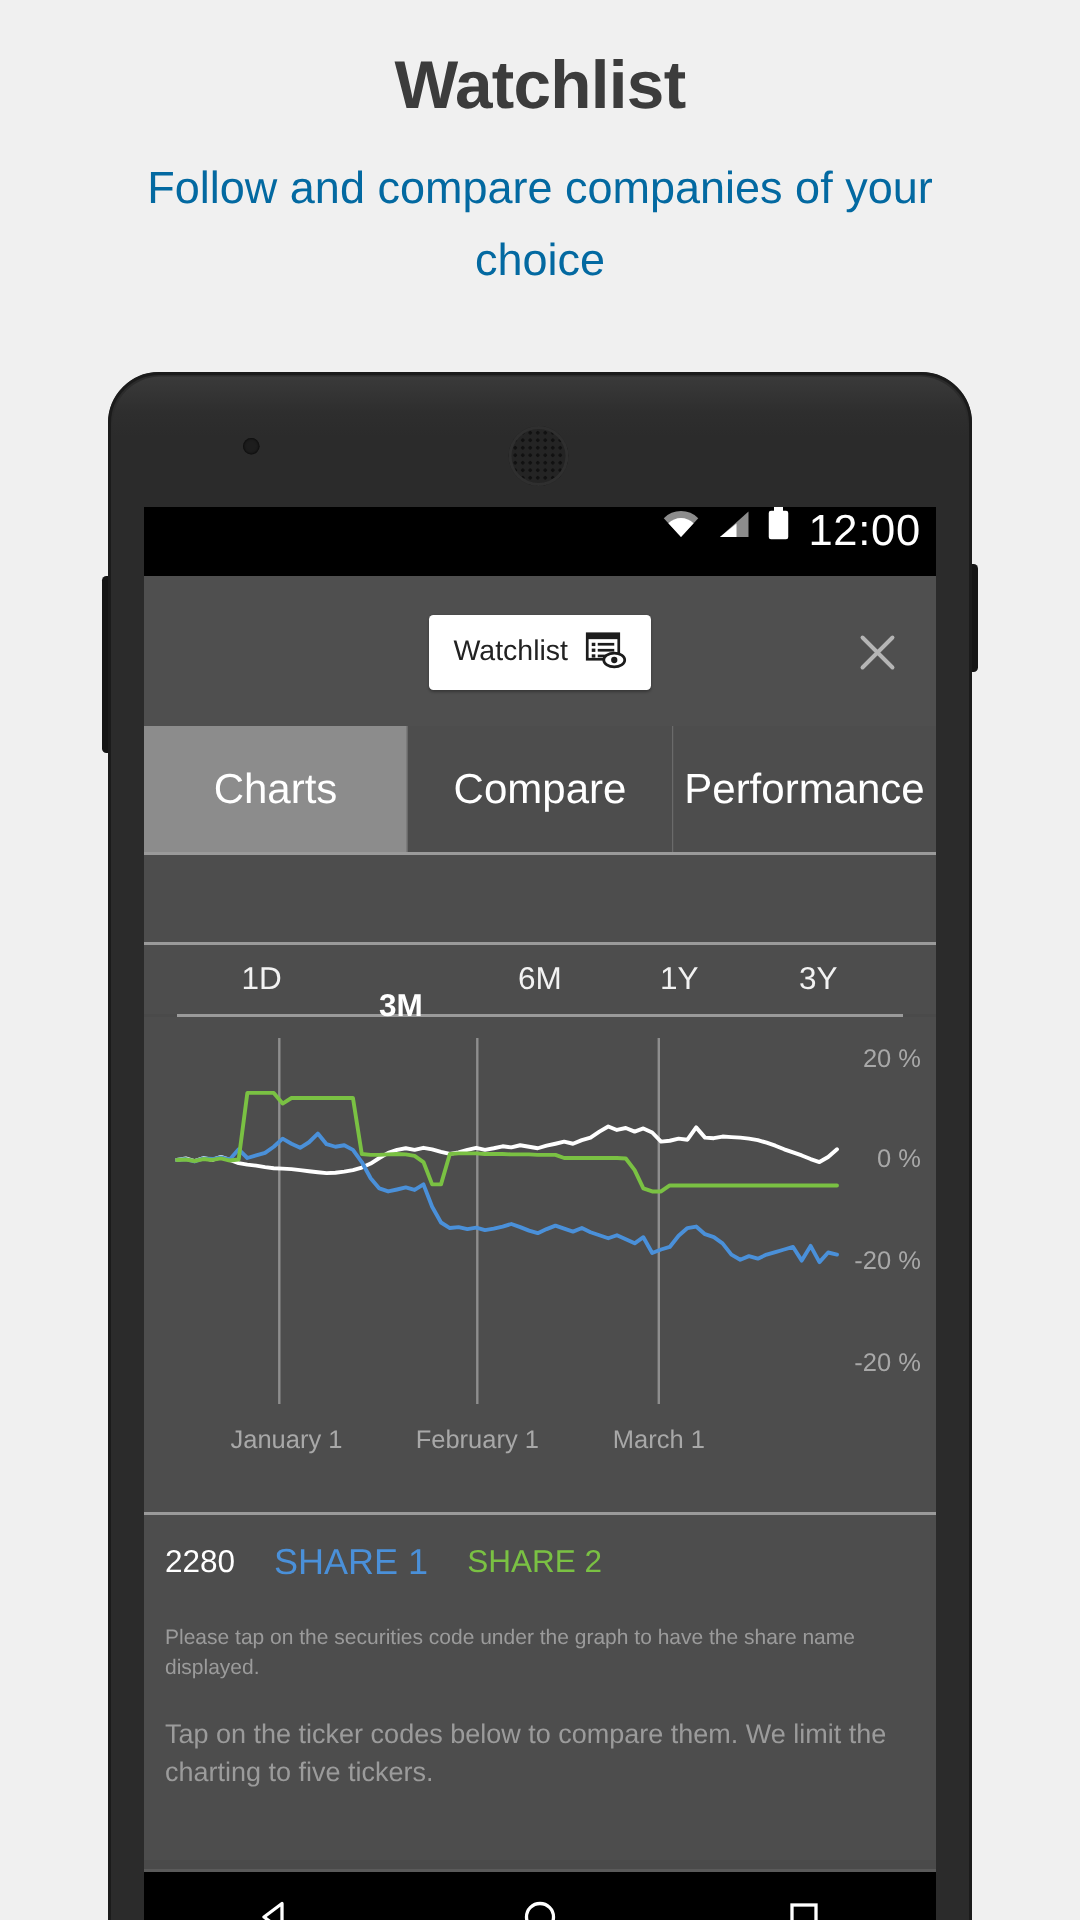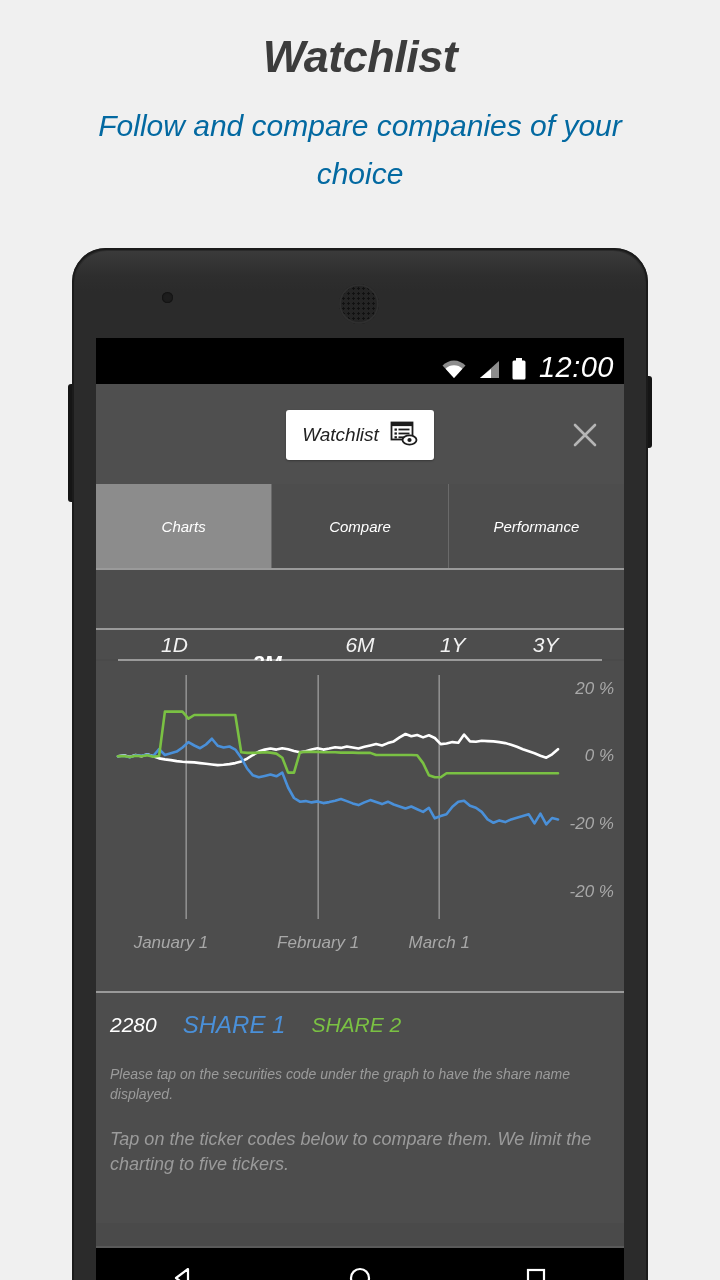--- a/index.html
+++ b/index.html
@@ -2,21 +2,21 @@
 <html><head>
 <meta charset="utf-8">
 <style>
   html,body{margin:0;padding:0;}
   body{
     width:720px;height:1280px;overflow:hidden;
     background:#f0f0f0;
     font-family:"Liberation Sans","DejaVu Sans",sans-serif;
     -webkit-font-smoothing:antialiased;
   }
-  .page{position:relative;width:720px;height:1280px;font-style:italic;}
+  .page{position:relative;width:720px;height:1280px;}
 
   
   .promo{position:absolute;left:0;top:0;width:720px;text-align:center;}
   .promo-title{
     font-size:45px;font-weight:700;color:#3c3c3c;letter-spacing:-0.5px;
     margin-top:32px;line-height:1.1;
   }
   .promo-sub{
     font-size:30px;font-weight:400;color:#0369a1;line-height:1.62;
     margin-top:20px;padding:0 60px;
@@ -65,21 +65,21 @@
 
   
   .screen{
     position:absolute;left:24px;top:90px;width:528px;height:910px;
     background:#4a4a4a;overflow:hidden;
   }
 
   
   .statusbar{
     position:relative;height:46px;background:#000;
-    display:flex;align-items:flex-end;justify-content:flex-end;
+    display:flex;align-items:flex-start;justify-content:flex-end;
     padding-right:10px;box-sizing:border-box;
   }
   .sb-icons{display:flex;align-items:center;gap:10px;}
   .sb-time{color:#fff;font-size:29px;font-weight:400;margin-left:12px;letter-spacing:0.5px;}
 
   
   .appbar{
     position:relative;height:100px;background:#4f4f4f;
   }
   .badge{
@@ -91,33 +91,33 @@
   .badge-text{color:#222;font-size:19px;}
   .close-x{
     position:absolute;right:22px;top:34px;width:34px;height:34px;
     display:flex;align-items:center;justify-content:center;
   }
 
   
   .tabs{display:flex;height:84px;background:#4f4f4f;}
   .tab{
     flex:1;display:flex;align-items:center;justify-content:center;
-    color:#fff;font-size:15px;background:#4d4d4d;
+    color:#fff;font-size:28px;background:#4d4d4d;
     border-right:1px solid #6a6a6a;box-sizing:border-box;
   }
   .tab:last-child{border-right:none;}
   .tab.active{background:#8c8c8c;}
   .tabs-underline{height:2px;background:#9a9a9a;}
 
   
   .strip{height:58px;background:#4d4d4d;border-bottom:2px solid #9a9a9a;}
 
   
   .ranges{
-    display:flex;height:29px;align-items:center;background:#4d4d4d;
+    display:flex;height:46px;align-items:center;background:#4d4d4d;
     padding:0 32px;box-sizing:border-box;
   }
   .range{
     flex:1;text-align:center;color:#f2f2f2;font-size:21px;font-weight:400;
   }
   .range.active{font-weight:700;color:#fff;margin-top:36px;}
   .ranges-rule{height:2px;background:#9a9a9a;margin:0 22px;}
 
   
   .chartwrap{position:relative;height:330px;background:#4d4d4d;padding-left:28px;}
@@ -242,21 +242,21 @@
             <line x1="222.20000000000002" y1="14" x2="222.20000000000002" y2="258" stroke="#9a9a9a" stroke-width="1.6" opacity="0.85"></line>
             <line x1="343.2" y1="14" x2="343.2" y2="258" stroke="#9a9a9a" stroke-width="1.6" opacity="0.85"></line>
             <polyline points="22.0,95.3 27.9,94.3 33.7,96.0 39.6,94.0 45.5,95.3 51.3,93.3 57.2,95.3 63.1,97.4 68.9,98.4 74.8,99.1 80.7,100.1 86.5,100.8 92.4,101.1 98.3,101.4 104.1,102.1 110.0,102.8 115.9,103.5 121.7,104.1 127.6,103.8 133.5,103.1 139.3,102.1 145.2,100.4 151.1,97.7 156.9,94.0 162.8,90.6 168.7,88.6 174.5,87.5 180.4,88.6 186.3,87.2 192.1,88.2 198.0,89.9 203.9,91.3 209.7,90.3 215.6,88.6 221.5,87.2 227.3,88.6 233.2,87.5 239.1,86.2 244.9,86.9 250.8,85.5 256.7,86.5 262.5,87.5 268.4,85.8 274.3,84.5 280.1,83.1 286.0,84.5 291.9,82.1 297.7,80.4 303.6,76.4 309.5,73.0 315.3,75.3 321.2,74.0 327.1,76.4 332.9,74.3 338.8,77.0 344.7,83.1 350.5,82.5 356.4,81.1 362.3,81.8 368.1,73.6 374.0,80.4 379.9,80.8 385.7,79.7 391.6,80.1 397.5,80.4 403.3,81.1 409.2,82.1 415.1,83.8 420.9,85.8 426.8,88.2 432.7,90.3 438.5,92.3 444.4,94.7 450.3,96.7 456.1,93.3 462.0,88.2" fill="none" stroke="#ffffff" stroke-width="2.6" stroke-linejoin="round" stroke-linecap="round"></polyline>
             <polyline points="22.0,95.3 27.9,94.7 33.7,96.3 39.6,94.3 45.5,94.7 51.3,93.6 57.2,95.0 63.1,88.2 68.9,94.0 74.8,92.3 80.7,90.6 86.5,86.5 92.4,81.1 98.3,84.5 104.1,87.2 110.0,83.5 115.9,77.7 121.7,84.8 127.6,86.5 133.5,85.5 139.3,88.6 145.2,96.7 151.1,107.5 156.9,114.3 162.8,116.3 168.7,115.0 174.5,113.6 180.4,115.3 186.3,111.6 192.1,126.5 198.0,137.0 203.9,140.7 209.7,140.1 215.6,141.4 221.5,140.4 227.3,142.1 233.2,141.1 239.1,139.7 244.9,138.0 250.8,140.1 256.7,142.4 262.5,144.1 268.4,141.4 274.3,139.1 280.1,141.1 286.0,143.1 291.9,140.7 297.7,143.5 303.6,145.5 309.5,147.5 315.3,145.5 321.2,148.2 327.1,150.9 332.9,146.8 338.8,157.3 344.7,155.0 350.5,153.3 356.4,145.8 362.3,140.7 368.1,139.7 374.0,144.8 379.9,146.8 385.7,150.9 391.6,158.4 397.5,161.8 403.3,159.4 409.2,161.1 415.1,158.4 420.9,156.7 426.8,155.0 432.7,153.3 438.5,162.4 444.4,152.6 450.3,163.4 456.1,157.0 462.0,158.4" fill="none" stroke="#4a90d9" stroke-width="2.6" stroke-linejoin="round" stroke-linecap="round"></polyline>
             <polyline points="22.0,95.3 27.9,95.0 33.7,96.0 39.6,94.7 45.5,95.3 51.3,94.3 57.2,95.7 63.1,95.0 68.9,50.6 74.8,50.6 80.7,50.6 86.5,50.6 92.4,57.7 98.3,54.0 104.1,54.0 110.0,54.0 115.9,54.0 121.7,54.0 127.6,54.0 133.5,54.0 139.3,54.0 145.2,91.3 151.1,91.9 156.9,91.9 162.8,91.6 168.7,91.3 174.5,91.6 180.4,92.6 186.3,96.7 192.1,111.6 198.0,111.6 203.9,91.3 209.7,90.9 215.6,90.9 221.5,90.9 227.3,91.3 233.2,91.3 239.1,91.3 244.9,91.6 250.8,91.6 256.7,91.6 262.5,91.9 268.4,91.9 274.3,91.9 280.1,94.0 286.0,94.0 291.9,94.0 297.7,94.0 303.6,94.0 309.5,94.0 315.3,94.0 321.2,94.3 327.1,102.1 332.9,114.3 338.8,116.3 344.7,116.3 350.5,112.3 356.4,112.3 362.3,112.3 368.1,112.3 374.0,112.3 379.9,112.3 385.7,112.3 391.6,112.3 397.5,112.3 403.3,112.3 409.2,112.3 415.1,112.3 420.9,112.3 426.8,112.3 432.7,112.3 438.5,112.3 444.4,112.3 450.3,112.3 456.1,112.3 462.0,112.3" fill="none" stroke="#7ac143" stroke-width="2.6" stroke-linejoin="round" stroke-linecap="round"></polyline>
           </svg>
         <div class="ylab" id="yl0" style="top: 27.5556px;">20 %</div>
         <div class="ylab" id="yl1" style="top: 95.3333px;">0 %</div>
         <div class="ylab" id="yl2" style="top: 163.111px;">-20 %</div>
         <div class="ylab" id="yl3" style="top: 230.889px;">-20 %</div>
-        <div class="xlab" id="xl0" style="left: 75px; top: 272px;">January 1</div>
+        <div class="xlab" id="xl0" style="left: 95px; top: 272px;">January 1</div>
         <div class="xlab" id="xl1" style="left: 222.2px; top: 272px;">February 1</div>
         <div class="xlab" id="xl2" style="left: 343.2px; top: 272px;">March 1</div>
       </div>
 
       <div class="bottom">
         <div class="tickers">
           <span class="t-own">2280</span>
           <span class="t-1">SHARE 1</span>
           <span class="t-2">SHARE 2</span>
         </div>

